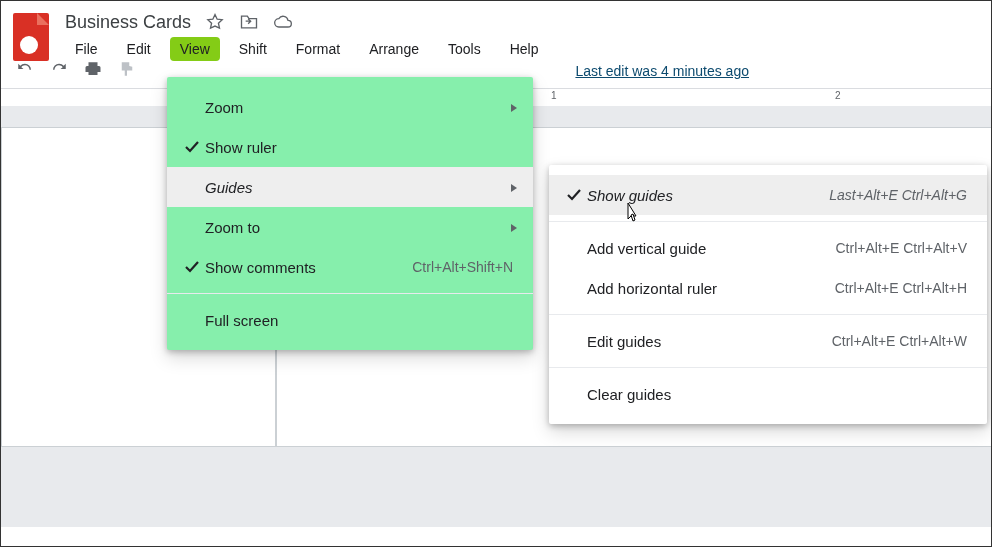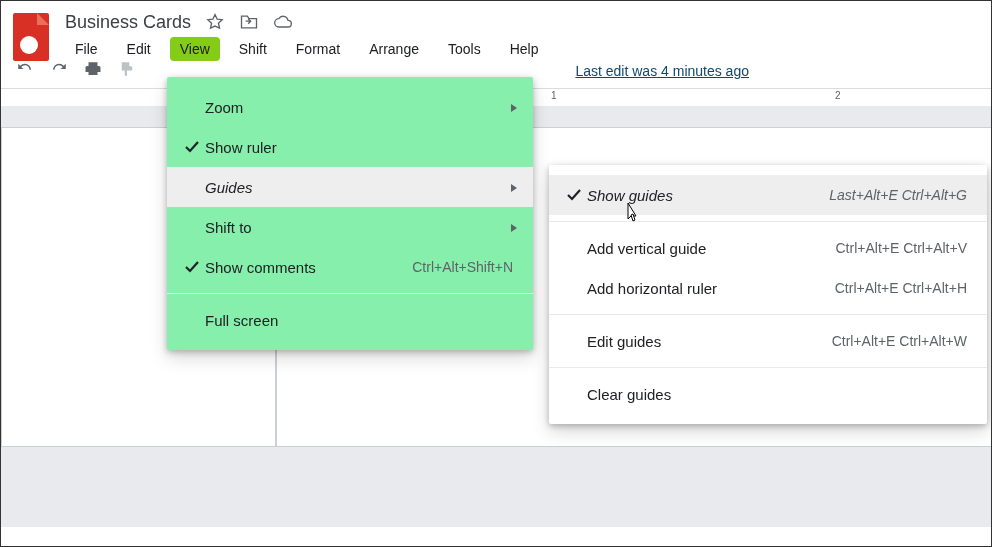--- a/index.html
+++ b/index.html
@@ -144,21 +144,21 @@
   </div>
   <div class="dd-item highlight">
     <span class="dd-check"></span>
     <span class="dd-label">Guides</span>
     <span class="dd-arrow"><svg viewBox="0 0 10 10">
           <path d="M2 1l6 4-6 4z"></path>
         </svg></span>
   </div>
   <div class="dd-item">
     <span class="dd-check"></span>
-    <span class="dd-label">Shift to</span>
+    <span class="dd-label">Zoom to</span>
     <span class="dd-arrow"><svg viewBox="0 0 10 10">
           <path d="M2 1l6 4-6 4z"></path>
         </svg></span>
   </div>
   <div class="dd-item">
     <span class="dd-check">
         <svg viewBox="0 0 16 16">
           <path d="M2 8l4 4 8-9"></path>
         </svg>
       </span>

